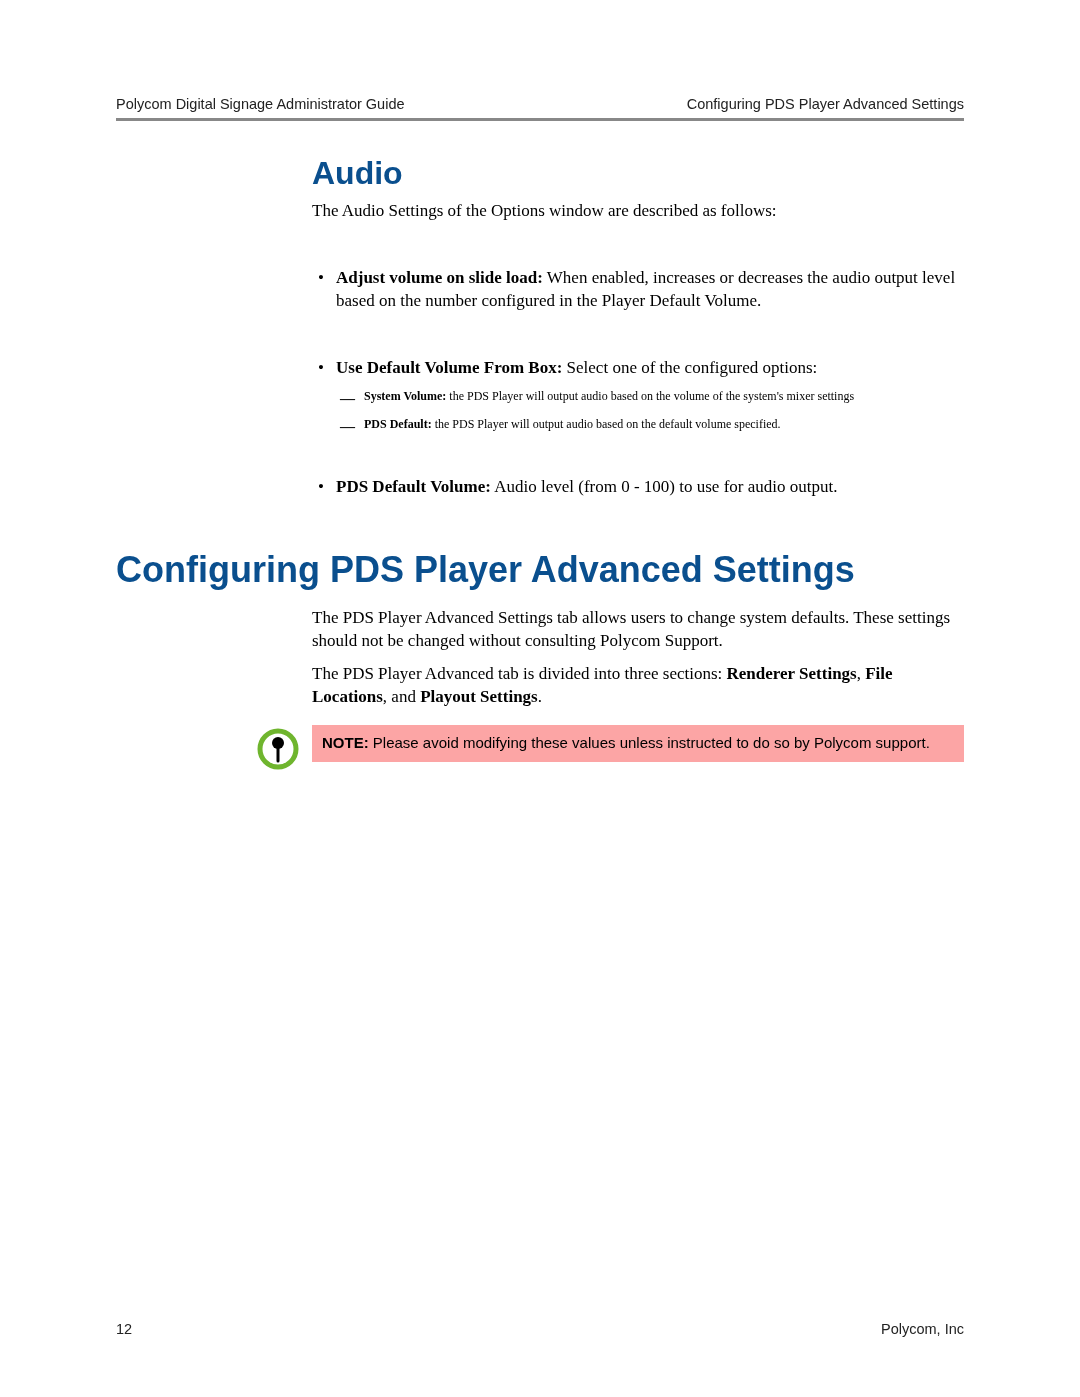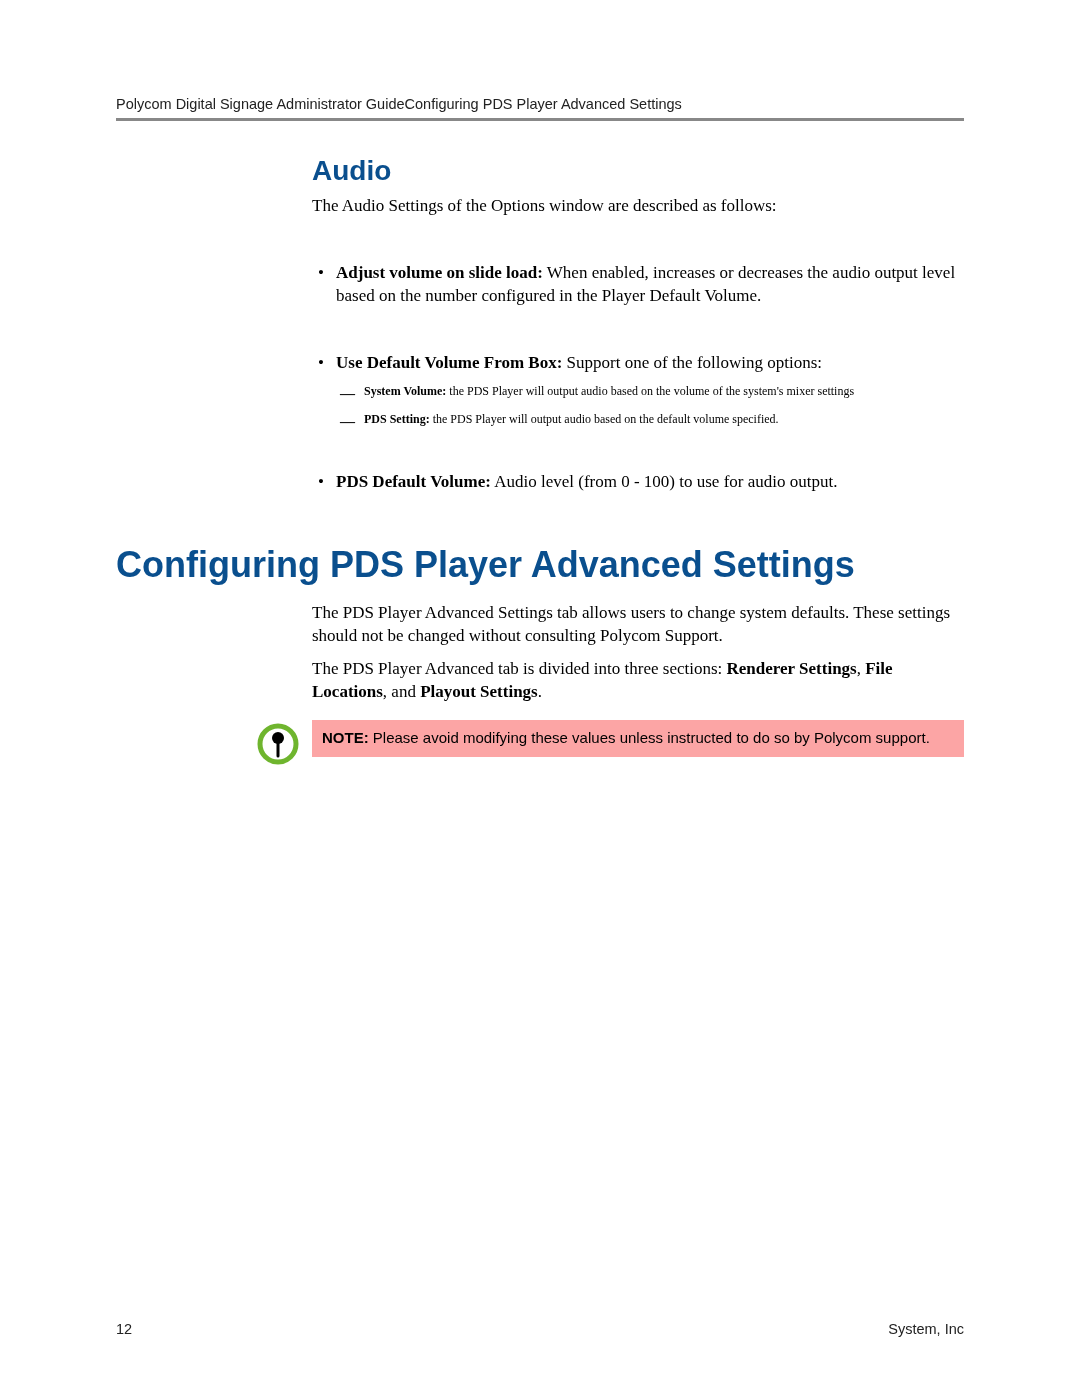--- a/index.html
+++ b/index.html
@@ -11,38 +11,38 @@
   }
   .page {
     width: 1080px;
     height: 1397px;
     position: relative;
     box-sizing: border-box;
     padding: 96px 116px 60px 116px;
   }
   .header {
     display: flex;
-    justify-content: flex-start;
+    justify-content: space-between;
     font-family: "Segoe UI", Arial, Helvetica, sans-serif;
     font-size: 14.5px;
     color: #222;
     padding-bottom: 6px;
   }
   .header-rule {
     border: none;
     border-top: 3px solid #888;
     margin: 0 0 34px 0;
   }
   .content {
     margin-left: 196px;
   }
   .h2 {
     font-family: "Segoe UI", Arial, Helvetica, sans-serif;
     font-weight: 700;
-    font-size: 28px;
+    font-size: 32px;
     color: #0a4f8e;
     margin: 0 0 8px 0;
   }
   .body-text {
     font-size: 17px;
     line-height: 1.35;
     margin: 0 0 10px 0;
   }
   ul.bullets {
     list-style: none;
@@ -136,27 +136,27 @@
 
   <div class="content">
     <div class="h2">Audio</div>
     <p class="body-text">The Audio Settings of the Options window are described as follows:</p>
 
     <ul class="bullets">
       <li>
         <span class="bold">Adjust volume on slide load:</span><span> When enabled, increases or decreases the audio output level based on the number configured in the Player Default Volume.</span>
       </li>
       <li>
-        <span class="bold">Use Default Volume From Box:</span><span> Support one of the following options:</span>
+        <span class="bold">Use Default Volume From Box:</span><span> Select one of the configured options:</span>
         <ul class="dashes">
           <li>
             <span class="bold">System Volume:</span><span> the PDS Player will output audio based on the volume of the system's mixer settings</span>
           </li>
           <li>
-            <span class="bold">PDS Setting:</span><span> the PDS Player will output audio based on the default volume specified.</span>
+            <span class="bold">PDS Default:</span><span> the PDS Player will output audio based on the default volume specified.</span>
           </li>
         </ul>
       </li>
       <li>
         <span class="bold">PDS Default Volume:</span><span> Audio level (from 0 - 100) to use for audio output.</span>
       </li>
     </ul>
   </div>
 
   <div class="h1">Configuring PDS Player Advanced Settings</div>
@@ -176,16 +176,16 @@
         </svg>
       </div>
       <div class="note-box">
         <span class="bold">NOTE:</span><span> Please avoid modifying these values unless instructed to do so by Polycom support.</span>
       </div>
     </div>
   </div>
 
   <div class="footer">
     <div>12</div>
-    <div>System, Inc</div>
+    <div>Polycom, Inc</div>
   </div>
 
 </div>
 
 </body></html>

